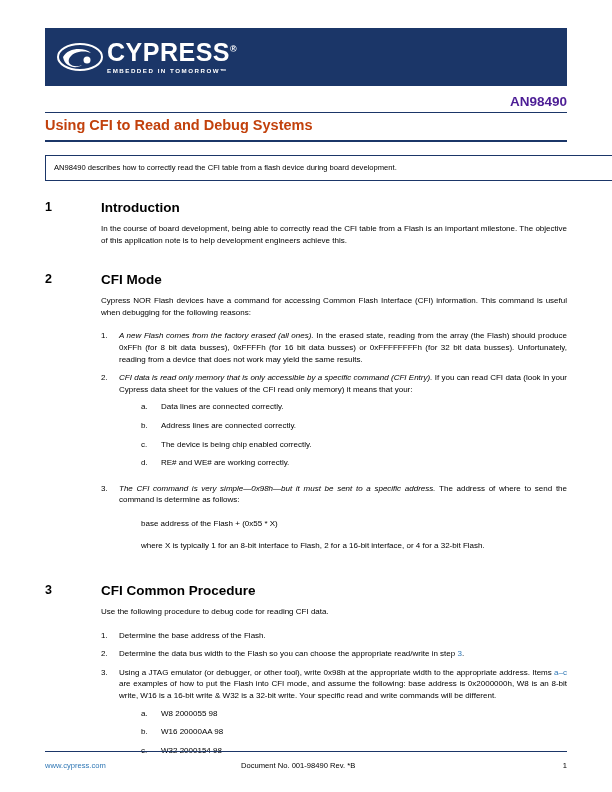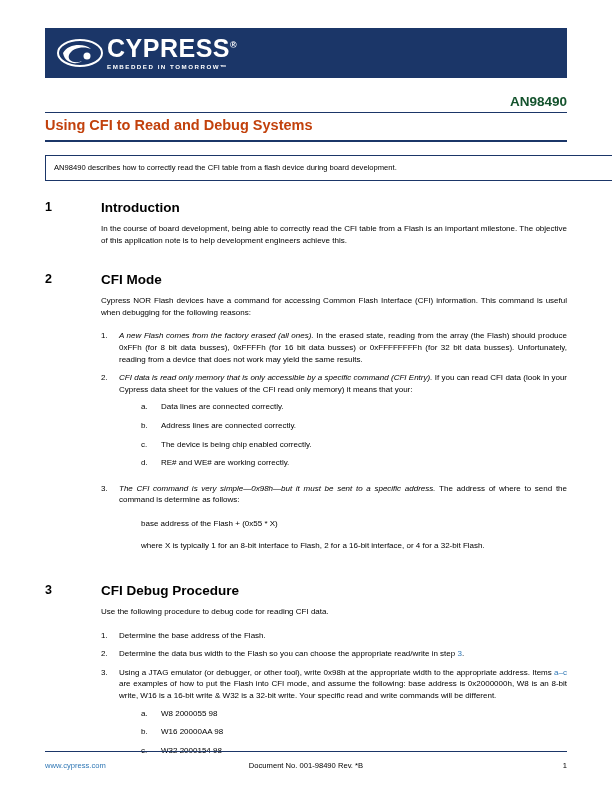--- a/index.html
+++ b/index.html
@@ -17,21 +17,21 @@
     box-sizing: border-box;
     overflow: hidden;
   }
 
   
   .logo-band {
     position: absolute;
     left: 45px;
     top: 28px;
     width: 522px;
-    height: 50px;
+    height: 58px;
     background: #1b3668;
     display: flex;
     align-items: center;
   }
   .logo-wrap {
     display: flex;
     align-items: center;
     padding-left: 12px;
   }
   .logo-mark {
@@ -62,21 +62,21 @@
     font-weight: bold;
   }
 
   
   .doc-number {
     position: absolute;
     right: 45px;
     top: 94px;
     font-size: 13.5px;
     font-weight: bold;
-    color: #14532d;
+    color: #4c1d95;
     text-align: right;
   }
 
   
   .title-rule-top {
     position: absolute;
     left: 45px;
     top: 112px;
     width: 522px;
     height: 1px;
@@ -206,21 +206,21 @@
     position: absolute;
     left: 45px;
     bottom: 22px;
     width: 522px;
     display: flex;
     align-items: center;
     font-size: 7.6px;
     gap: 46px;
   }
   .footer-left { width: 150px; color: #2f77b5; }
-  .footer-center { flex: 1; text-align: center; color: #000; }
+  .footer-center { flex: 1; color: #000; }
   .footer-right { width: 150px; text-align: right; color: #000; }
 </style>
 </head>
 <body>
 
 <div class="page">
 
   <div class="logo-band">
     <div class="logo-wrap">
       <svg class="logo-mark" viewBox="0 0 92 68">
@@ -302,21 +302,21 @@
           <div class="sub-para" style="margin-top:10px;">where X is typically 1 for an 8-bit interface to Flash, 2 for a 16-bit interface, or 4 for a 32-bit Flash.</div>
         </div>
       </div>
 
     </div>
 
     <div class="sp-18"></div>
 
     <div class="section">
       <div class="sec-num">3</div>
-      <div class="sec-title">CFI Debug Procedure</div>
+      <div class="sec-title">CFI Common Procedure</div>
     </div>
     <div class="sp-8"></div>
     <div class="para">Use the following procedure to debug code for reading CFI data.</div>
     <div class="sp-12"></div>
 
     <div class="olist">
 
       <div class="oitem">
         <div class="marker">1.</div>
         <div class="content">Determine the base address of the Flash.</div>

